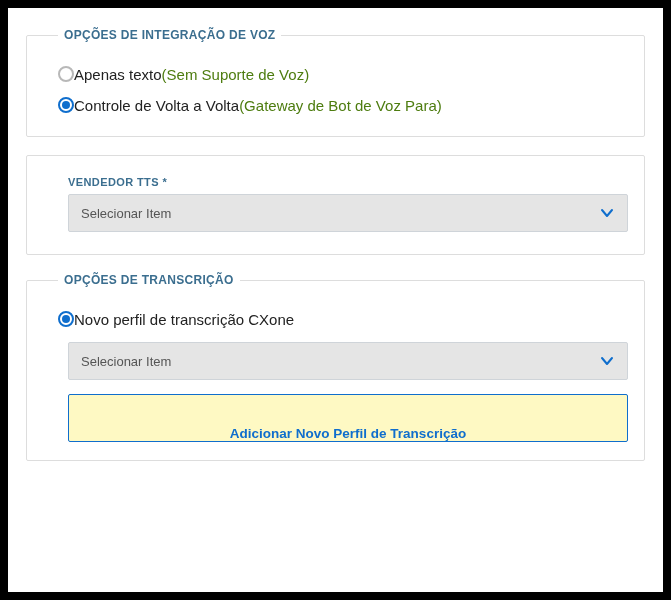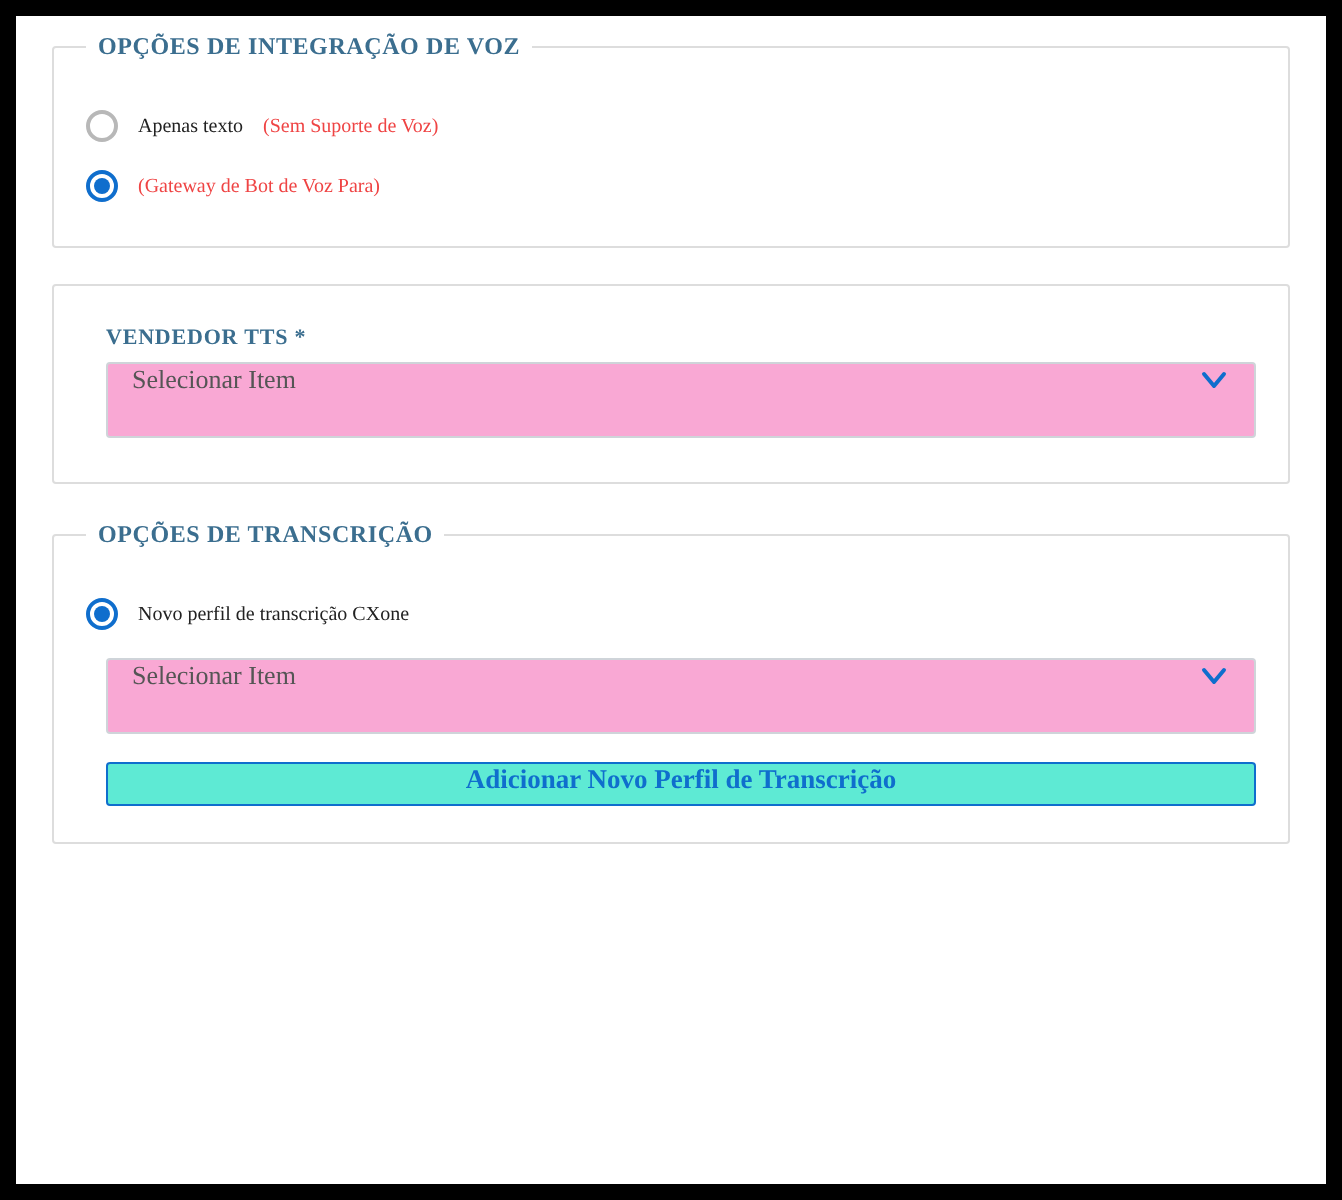--- a/index.html
+++ b/index.html
@@ -20,39 +20,36 @@
   .panel {
     width: 100%;
     height: 100%;
     background: #fff;
     padding: 8px 18px 18px 18px;
     overflow: hidden;
   }
   fieldset {
     border: 1px solid #ddd;
     border-radius: 2px;
-    margin: 0 0 18px 0;
-    padding: 14px 16px 18px 16px;
+    margin: 12px 0 18px 0;
+    padding: 14px 16px 18px 31px;
     position: relative;
-    font-family: Liberation Serif, serif;
   }
   legend {
     color: #3b6e8f;
     font-size: 12px;
     font-weight: 600;
     letter-spacing: 0.3px;
     padding: 0 6px;
     text-transform: uppercase;
   }
   .radio-row, .check-row {
     display: flex;
-    align-items: center;
-    gap: 10px;
     margin: 10px 0 14px 0;
-    font-size: 10px;
+    font-size: 15px;
     color: #222;
   }
   .radio {
     width: 16px;
     height: 16px;
     border: 2px solid #0f6ecd;
     border-radius: 50%;
     display: inline-flex;
     align-items: center;
     justify-content: center;
@@ -61,21 +58,21 @@
     background: #fff;
   }
   .radio.unselected { border-color: #b8b8b8; }
   .radio .dot {
     width: 8px;
     height: 8px;
     background: #0f6ecd;
     border-radius: 50%;
   }
   .hint {
-    color: #ef4444;
+    color: #4d7c0f;
   }
   .checkbox {
     width: 16px;
     height: 16px;
     border: 2px solid #0f6ecd;
     border-radius: 2px;
     display: inline-flex;
     align-items: center;
     justify-content: center;
     flex-shrink: 0;
@@ -96,38 +93,39 @@
     color: #3b6e8f;
     text-transform: uppercase;
     margin: 6px 0 6px 10px;
   }
   .select {
     margin: 0 0 4px 10px;
     border: 1px solid #cfd4d9;
     border-radius: 2px;
     height: 38px;
     display: flex;
+    align-items: center;
     justify-content: space-between;
     padding: 0 12px;
     cursor: pointer;
-    background: #f9a8d4;
+    background: #e5e5e5;
     color: #555;
   }
   .chevron {
     color: #0f6ecd;
   }
   .chevron svg { width: 16px; height: 16px; display:block; }
   .add-btn {
     margin: 14px 0 0 10px;
     border: 1px solid #0f6ecd;
     color: #0f6ecd;
-    background: #5eead4;
-    height: 22px;
+    background: #fef9c3;
+    height: 48px;
     display: flex;
-    align-items: flex-start;
+    align-items: flex-end;
     justify-content: center;
     font-weight: 600;
     font-size: 13.5px;
     cursor: pointer;
     border-radius: 2px;
   }
 </style>
 </head>
 <body>
 
@@ -140,20 +138,21 @@
       <div class="radio-row">
         <span class="radio unselected"></span>
         <span>Apenas texto</span>
         <span class="hint">(Sem Suporte de Voz)</span>
       </div>
 
       <div class="radio-row" style="margin-bottom:4px;">
         <span class="radio">
             <span class="dot"></span>
           </span>
+        <span>Controle de Volta a Volta</span>
         <span class="hint">(Gateway de Bot de Voz Para)</span>
       </div>
     </fieldset>
 
     <fieldset>
 
 
 
       <div class="field-label">VENDEDOR TTS *</div>
       <div class="select">

